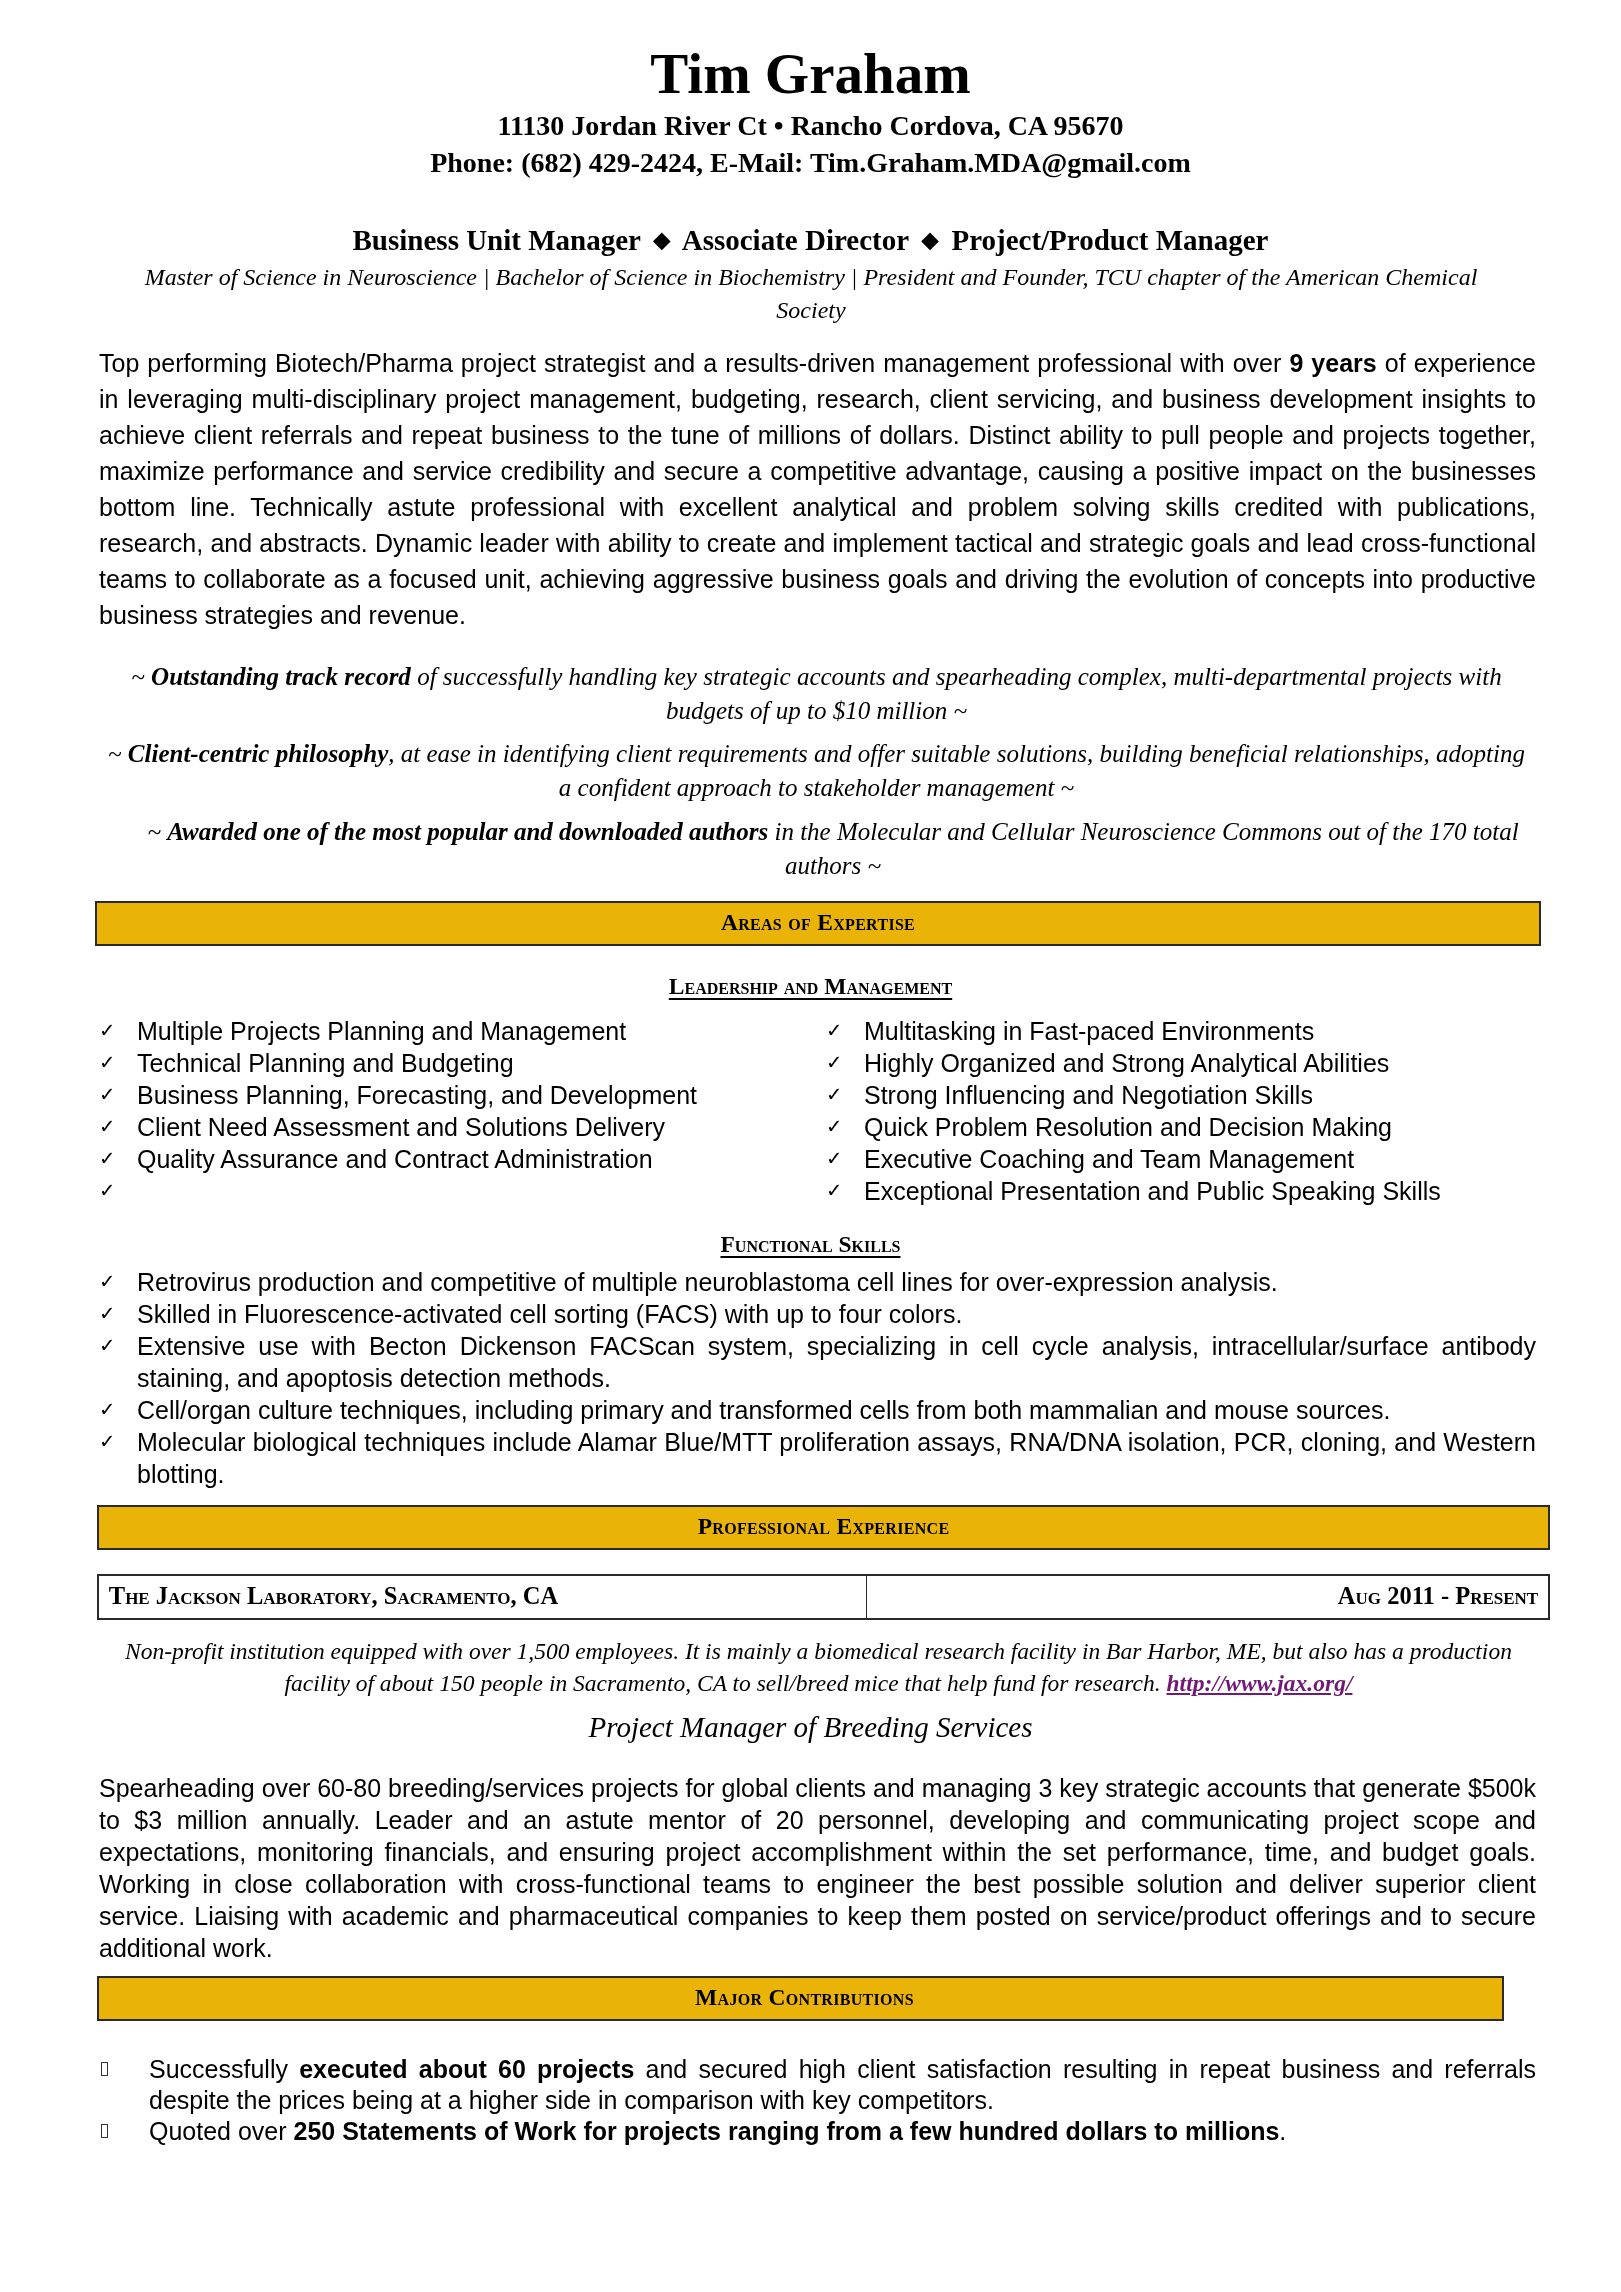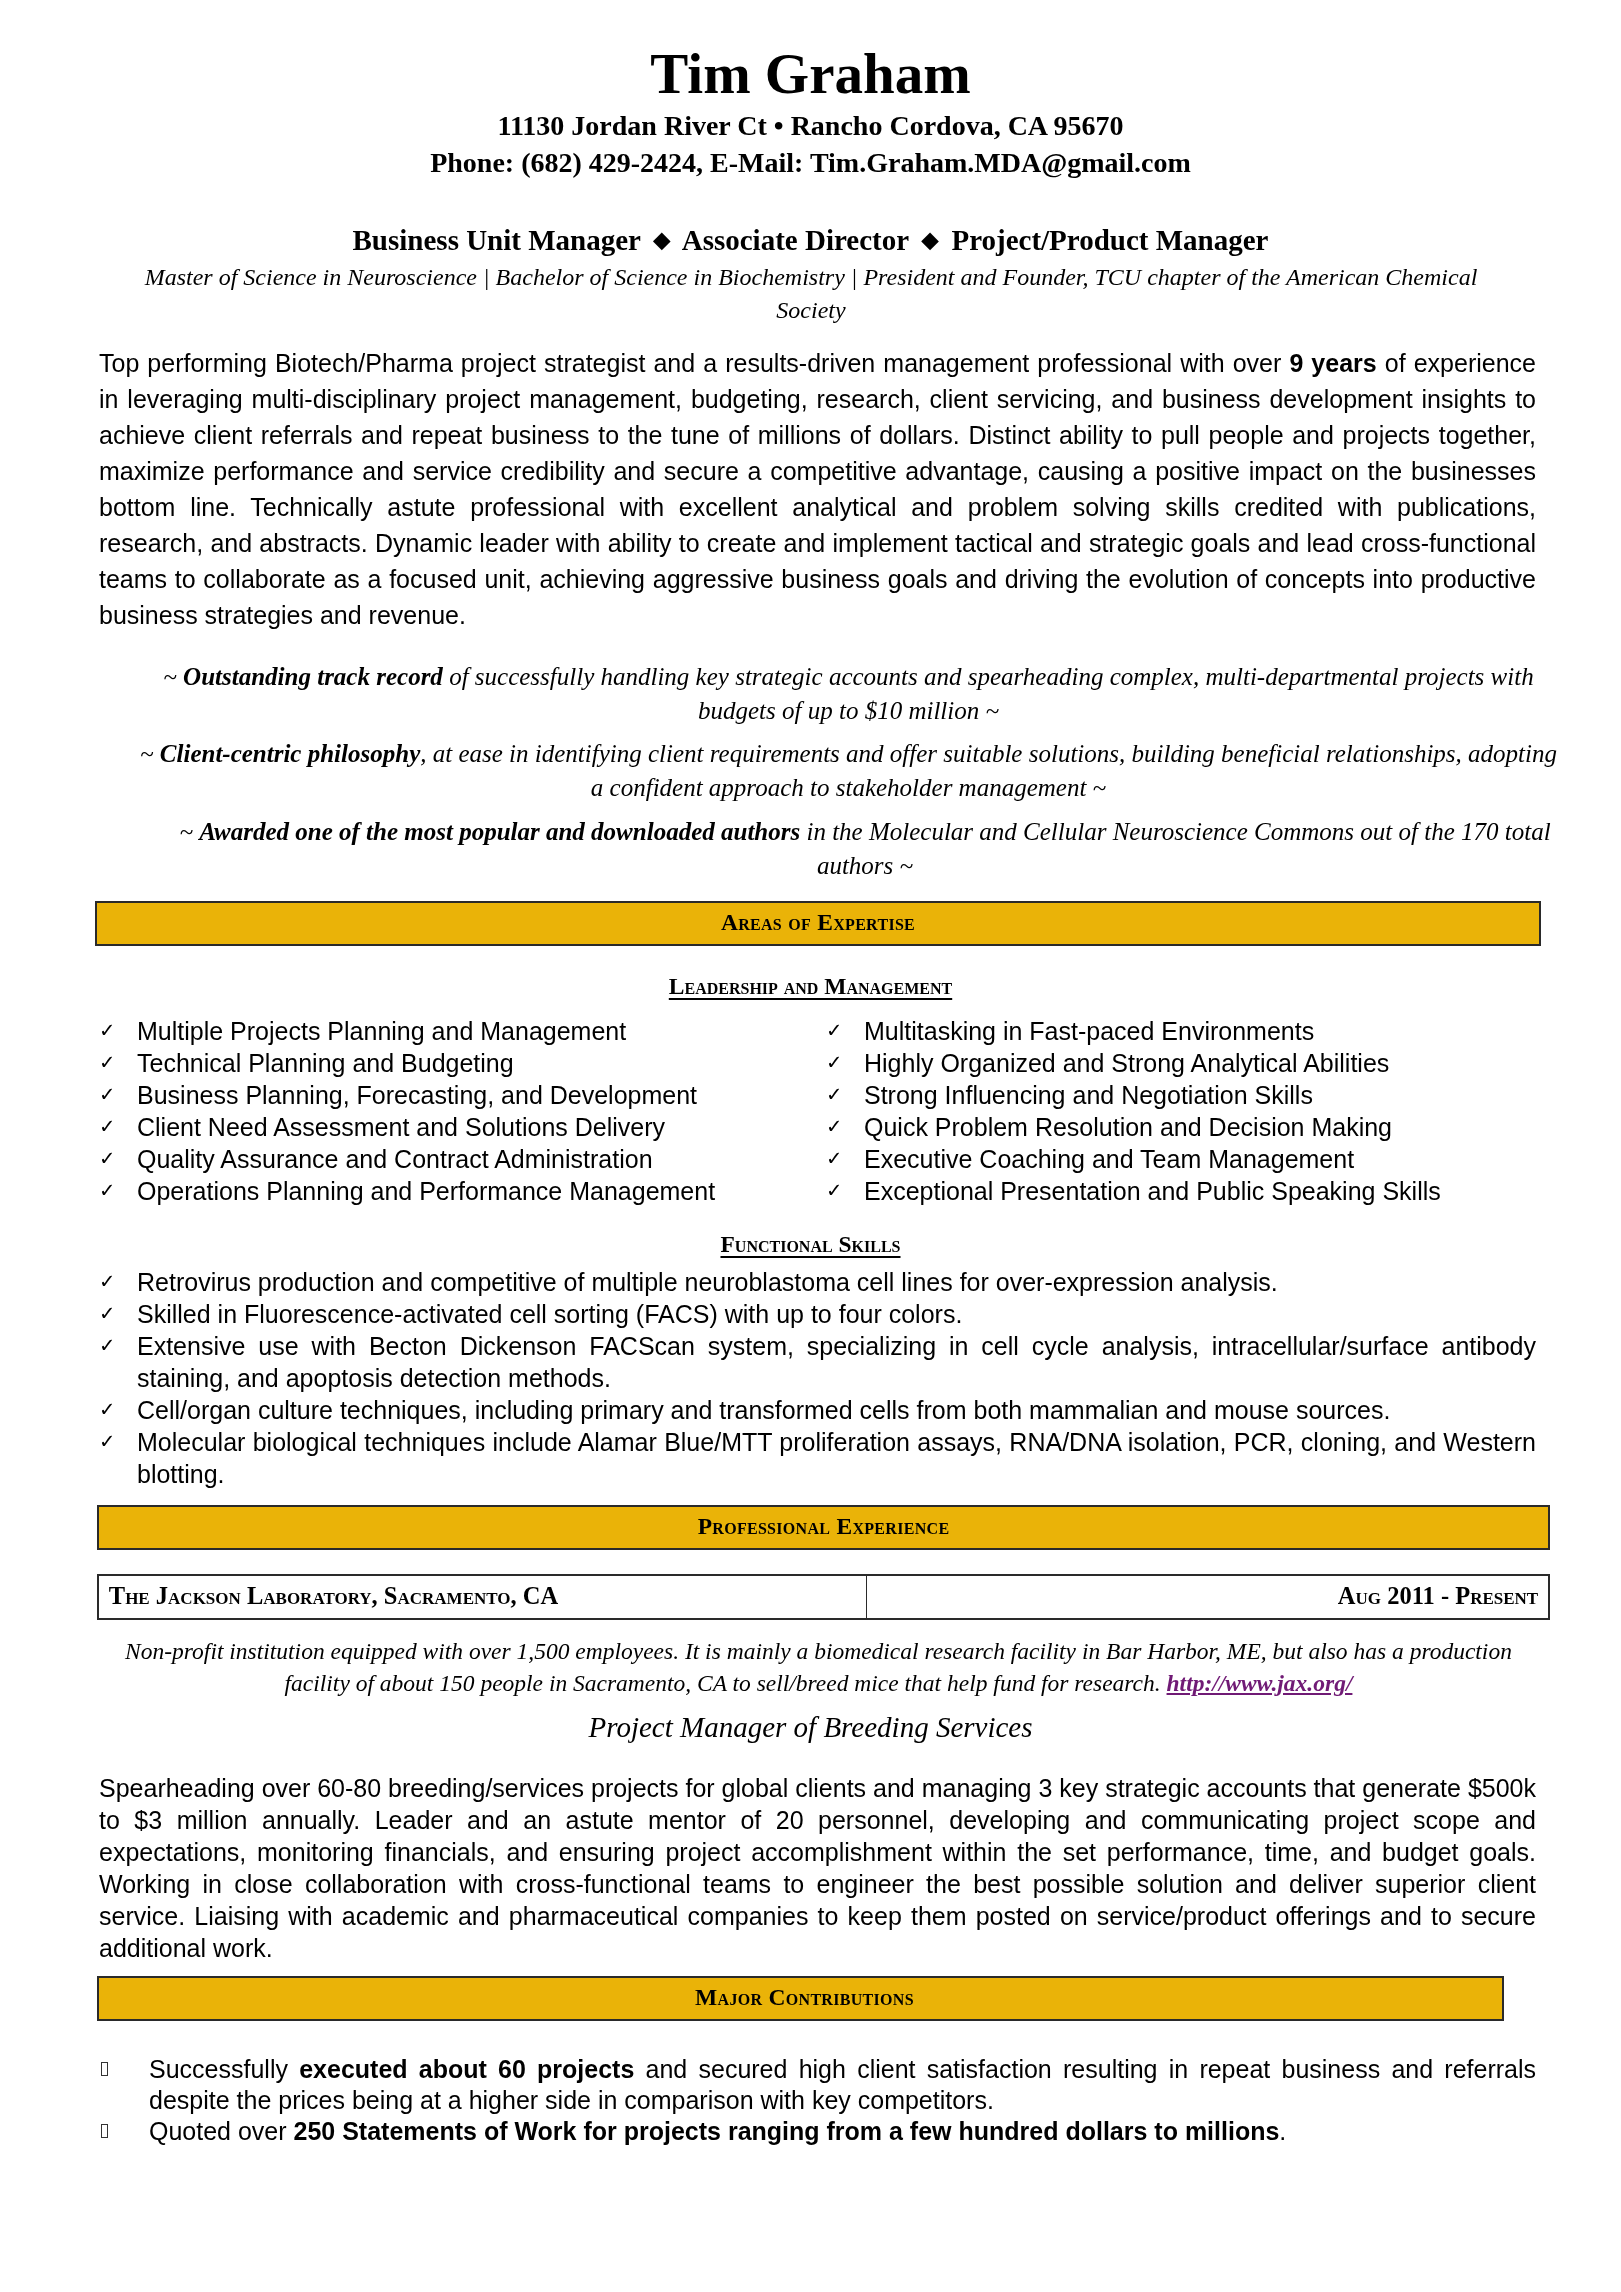--- a/index.html
+++ b/index.html
@@ -13,21 +13,21 @@
   #contact { top: 145px; font-family: "Liberation Serif", serif; font-weight: bold; font-size: 28px; line-height: 35px; }
 
   #titles { top: 222px; font-family: "Liberation Serif", serif; font-weight: bold; font-size: 29px; line-height: 37px; }
   #titles .diamond { font-size: 21.6px; vertical-align: 2.9px; padding: 0 5.9px; }
 
   #degrees { position: absolute; top: 261px; left: 118px; width: 1386px; text-align: center; font-family: "Liberation Serif", serif; font-style: italic; font-size: 24px; line-height: 33px; }
 
   #summary { position: absolute; top: 345px; left: 99px; width: 1437px; font-size: 25px; line-height: 36px; text-align: justify; }
   #summary b { font-weight: bold; }
 
-  .highlight { position: absolute; left: 108px; width: 1417px; text-align: center; font-family: "Liberation Serif", serif; font-style: italic; font-size: 25px; line-height: 34px; margin-left: 32px; }
+  .highlight { position: absolute; left: 108px; width: 1417px; text-align: center; font-family: "Liberation Serif", serif; font-style: italic; font-size: 25px; line-height: 34px; }
   .highlight b { font-weight: bold; }
 
   .section-box {
     position: absolute; left: 95px; width: 1446px; height: 45px;
     background: #eab308; border: 2px solid #2a2a2a; border-top-width: 2px; border-bottom-width: 2.9px;
     text-align: center; font-family: "Liberation Serif", serif; font-weight: bold;
     font-size: 23.5px; line-height: 39px; font-variant: small-caps; letter-spacing: 0.3px;
   }
 
   .subheading {
@@ -94,21 +94,21 @@
 <div class="section-box" style="top:901px;">Areas of Expertise</div>
 
 <div class="subheading" style="top:972px;"><span>Leadership and Management</span></div>
 
 <ul id="leadership-left" class="checklist">
   <li><span class="check">✓</span><span>Multiple Projects Planning and Management</span></li>
   <li><span class="check">✓</span><span>Technical Planning and Budgeting</span></li>
   <li><span class="check">✓</span><span>Business Planning, Forecasting, and Development</span></li>
   <li><span class="check">✓</span><span>Client Need Assessment and Solutions Delivery</span></li>
   <li><span class="check">✓</span><span>Quality Assurance and Contract Administration</span></li>
-  <li><span class="check">✓</span><span>Operations Planning and Performance Management</span></li>
+  <li><span class="check">✓</span></li>
 </ul>
 
 <ul id="leadership-right" class="checklist">
   <li><span class="check">✓</span><span>Multitasking in Fast-paced Environments</span></li>
   <li><span class="check">✓</span><span>Highly Organized and Strong Analytical Abilities</span></li>
   <li><span class="check">✓</span><span>Strong Influencing and Negotiation Skills</span></li>
   <li><span class="check">✓</span><span>Quick Problem Resolution and Decision Making</span></li>
   <li><span class="check">✓</span><span>Executive Coaching and Team Management</span></li>
   <li><span class="check">✓</span><span>Exceptional Presentation and Public Speaking Skills</span></li>
 </ul>

